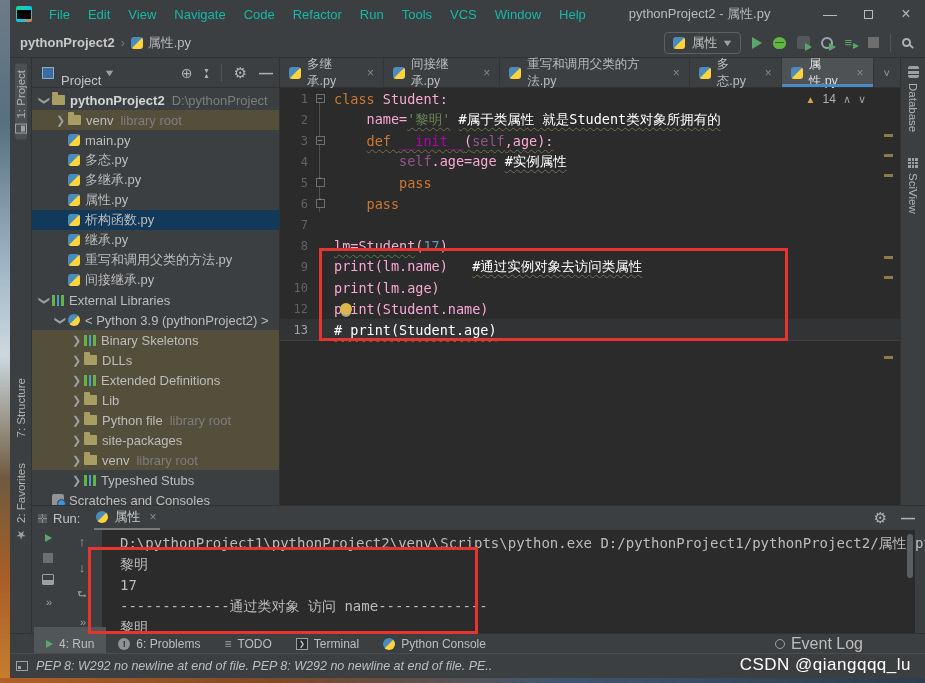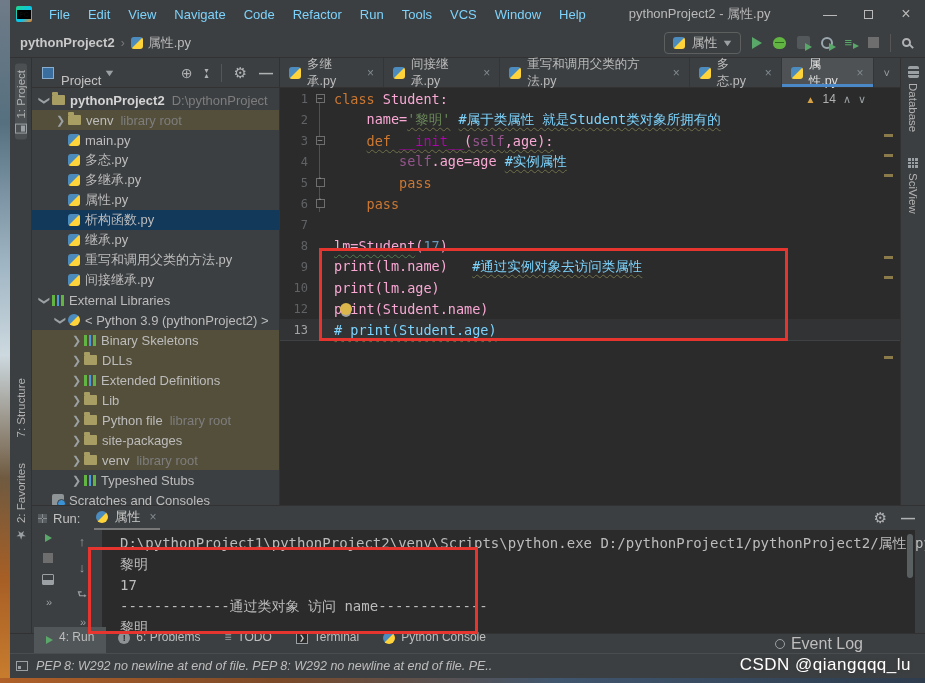--- a/index.html
+++ b/index.html
@@ -14,21 +14,21 @@
     background:linear-gradient(90deg,#b06028,#7c4a28 30%,#40566e 60%,#2e3c4e 100%); }
 
   .window { position:absolute; left:10px; top:0; width:915px; height:678px;
     background:#3c3f41; color:#bbbbbb; font-size:13px; }
 
   
   .titlebar { height:28px; display:flex; align-items:center; padding:0 0 0 6px; background:#3c3f41; }
   .pc-logo { width:16px; height:16px; margin-right:8px; border-radius:2px;
     background:linear-gradient(135deg,#21d789,#07c3f2 60%,#fc801d); display:flex; align-items:center; justify-content:center; }
   .pc-logo b { font-size:7px; color:#0b0b0b; background:#000; padding:1px 2px; font-weight:bold; }
-  .menu-item { padding:0 9px; color:#7dd3fc; cursor:default; }
+  .menu-item { padding:0 9px; color:#14b8a6; cursor:default; }
   .tb-title { margin-left:34px; color:#b9b9b9; }
   .tb-spacer { flex:1; }
   .win-btn { width:38px; height:28px; display:flex; align-items:center; justify-content:center; color:#b9b9b9; font-size:14px; }
   .win-max-glyph { width:9px; height:9px; border:1px solid #b9b9b9; display:inline-block; }
 
   
   .toolbar-row { height:30px; display:flex; align-items:center; background:#3c3f41; border-bottom:1px solid #323232; padding:0 10px 0 10px; }
   .crumb-project { font-weight:bold; color:#c9c9c9; }
   .crumb-sep { color:#787878; margin:0 6px; font-size:12px; }
   .run-cluster { margin-left:auto; display:flex; align-items:center; gap:11px; }
@@ -125,21 +125,21 @@
     font-family:"DejaVu Sans Mono", monospace; font-size:13.5px; overflow:hidden; }
   .code-line { height:21px; display:flex; align-items:center; position:relative; }
   .code-line.caret { background:#313335; box-shadow:0 1px 0 #3f4244; }
   .gut { width:32px; flex:none; text-align:right; color:#606366; font-size:12px; padding-right:4px; }
   .gut.cur { color:#a4a3a3; }
   .foldc { width:16px; flex:none; display:flex; justify-content:center; z-index:2; }
   .fm { width:9px; height:9px; border:1px solid #6e6e6e; background:#2b2b2b; color:#9b9b9b; font-size:9px; line-height:7px; text-align:center; }
   .codetxt { padding-left:6px; white-space:pre; }
   .fold-vline { position:absolute; left:39px; top:10px; height:114px; border-left:1px solid #515151; z-index:1; }
   .tok-kw{color:#cc7832} .tok-def{color:#f9a8d4} .tok-str{color:#6a8759}
-  .tok-num{color:#6897bb} .tok-cmt{color:#7dd3fc} .tok-self{color:#94558d} .tok-magic{color:#b200b2}
+  .tok-num{color:#6897bb} .tok-cmt{color:#ffffff} .tok-self{color:#94558d} .tok-magic{color:#b200b2}
   .wv  { text-decoration-line:underline; text-decoration-style:wavy; text-decoration-color:#70704a; text-underline-offset:3px; text-decoration-thickness:1px; }
   .wvg { text-decoration-line:underline; text-decoration-style:wavy; text-decoration-color:#4f7a4f; text-underline-offset:3px; text-decoration-thickness:1px; }
   .bulb { position:absolute; left:60px; top:5px; width:12px; height:12px; border-radius:50%; background:#dbb64d; box-shadow:0 3px 0 -1px #9f9f9f; z-index:3; }
   .insp-widget { position:absolute; top:4px; right:34px; display:flex; align-items:center; gap:7px; font-family:"Liberation Sans",sans-serif; font-size:12px; color:#b0b0b0; }
   .warn-tri { color:#d9a343; font-size:10px; }
   .scroll-mark { position:absolute; right:7px; width:9px; height:3px; background:#8c7b4a; }
 
   
   .anno { position:absolute; border:3px solid #e6342e; z-index:60; }
 
@@ -152,21 +152,21 @@
   .run-header-icons { margin-left:auto; display:flex; gap:14px; align-items:center; }
   .run-tools-1 { position:absolute; left:2px; top:28px; width:28px; display:flex; flex-direction:column; align-items:center; gap:11px; }
   .run-tools-2 { position:absolute; left:36px; top:28px; width:28px; display:flex; flex-direction:column; align-items:center; gap:11px; }
   .console { position:absolute; left:70px; right:10px; top:24px; bottom:0; background:#2b2b2b;
     font-family:"DejaVu Sans Mono", monospace; font-size:14px; color:#bcbcbc; padding:5px 0 0 18px; }
   .console .cline { height:21px; white-space:pre; }
   .console-sb { position:absolute; right:12px; top:28px; width:6px; height:44px; background:#5a5f61; border-radius:3px; }
 
   
   .bottom-bar { position:absolute; left:0; right:0; top:633px; height:20px; background:#3c3f41; display:flex; align-items:center; gap:0; padding-left:24px; font-size:12px; border-top:1px solid #323232; }
-  .bb-item { display:flex; align-items:flex-end; gap:6px; padding:17px 12px; height:16px; color:#bdbdbd; }
+  .bb-item { display:flex; align-items:center; gap:6px; padding:17px 12px; height:16px; color:#bdbdbd; }
   .bb-item.active { background:#515658; }
   .event-log { margin-left:auto; margin-right:34px; display:flex; align-items:center; gap:6px; color:#bdbdbd; }
 
   
   .status-bar { position:absolute; left:0; right:0; top:653px; height:25px; background:#3c3f41; border-top:1px solid #4a4d4f;
     display:flex; align-items:center; font-size:12.5px; color:#bdbdbd; padding:0 10px 0 6px; }
   .sb-msg { margin-left:8px; white-space:nowrap; overflow:hidden; max-width:470px;font-style:italic; }
   .sb-right { margin-left:auto; display:flex; gap:26px; margin-right:196px; }
   .watermark { position:absolute; right:14px; top:655px; font-size:17px; color:#ffffff; z-index:70;
     text-shadow:0 0 3px rgba(60,60,60,.9); letter-spacing:.5px; }

